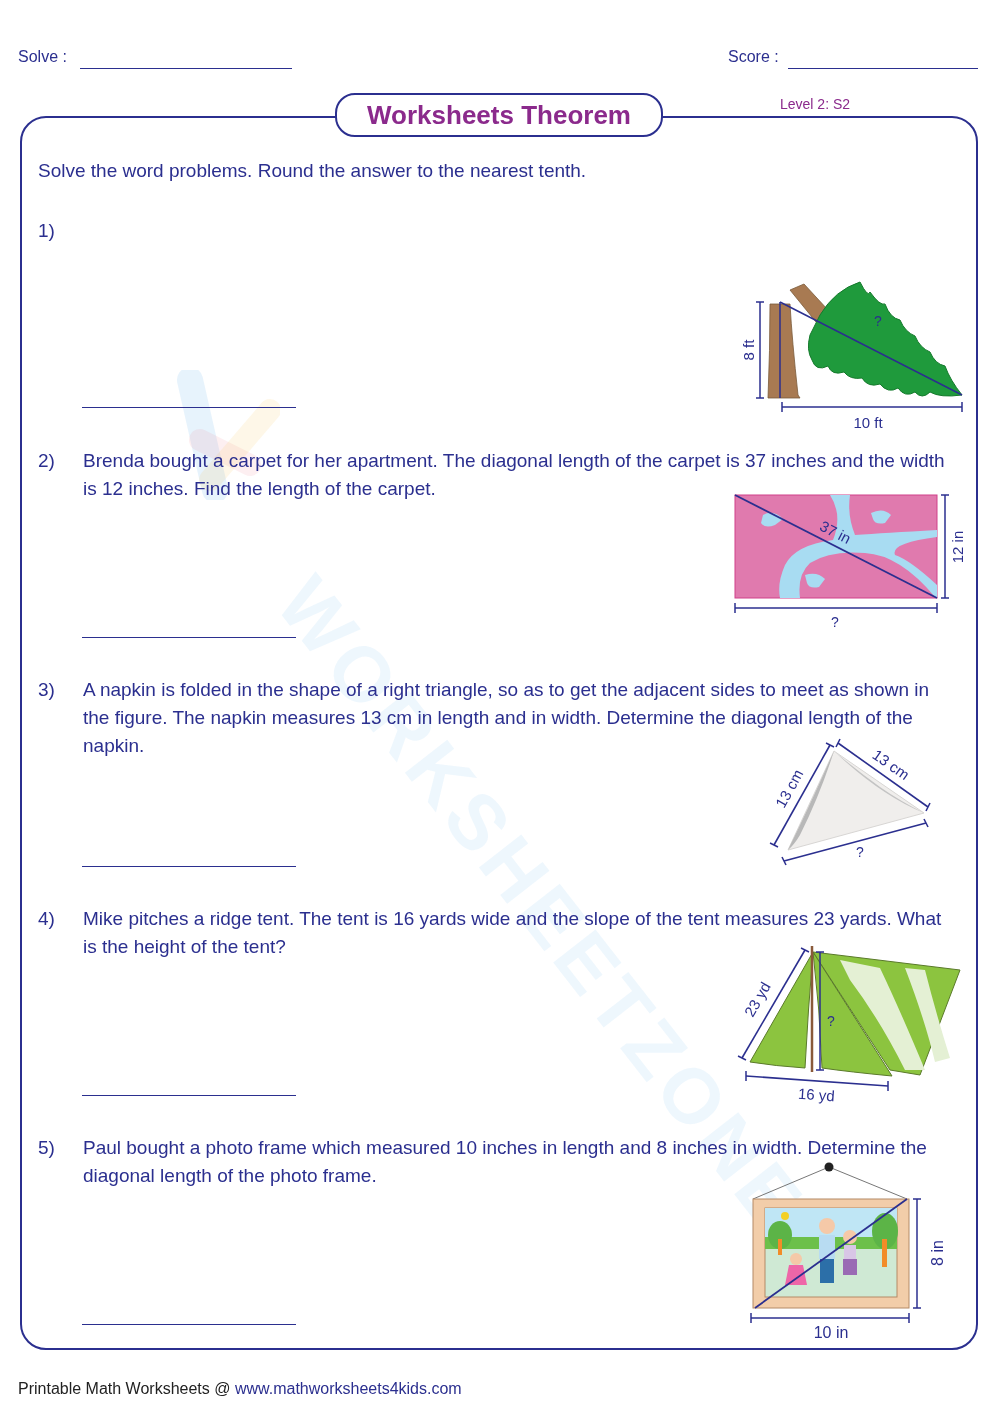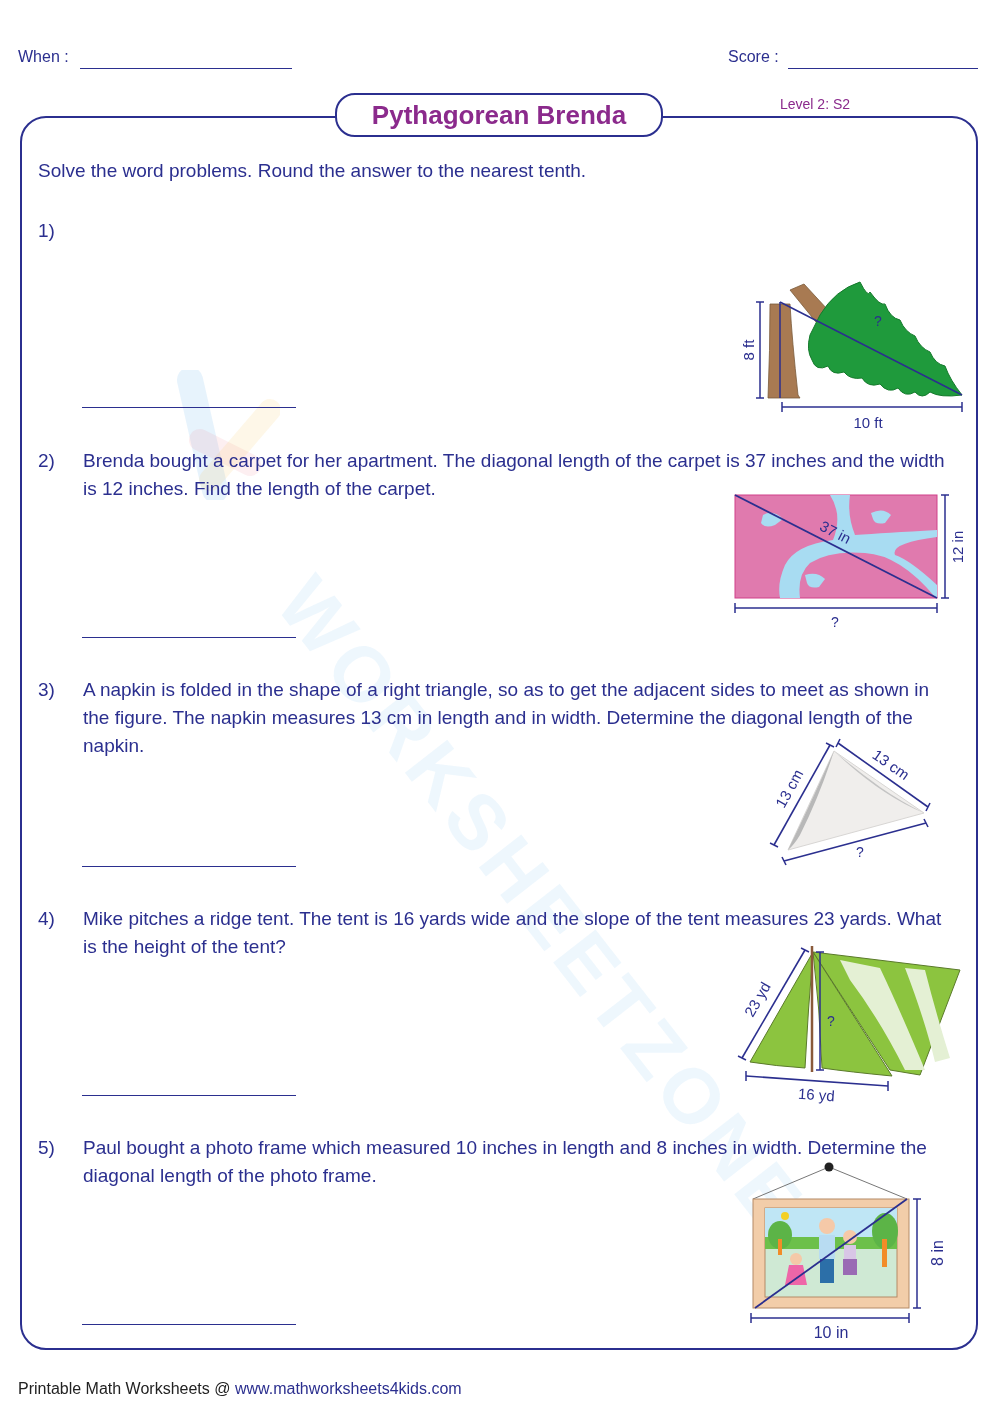--- a/index.html
+++ b/index.html
@@ -32,27 +32,27 @@
                letter-spacing: 6px; color: rgba(120,190,240,0.13); transform: rotate(52deg);
                transform-origin: left top; white-space: nowrap; pointer-events: none; }
   .wm-logo { position: absolute; left: 170px; top: 370px; width: 110px; height: 130px; pointer-events: none; }
 
   .footer { position: absolute; left: 18px; top: 1380px; font-size: 16px; color: #222; }
   .footer .url { color: #2b2f8f; }
 </style>
 </head>
 <body>
 
-<span class="hdr-label" style="left:18px;">When :</span>
+<span class="hdr-label" style="left:18px;">Solve :</span>
 <div class="hdr-line" style="left:80px;width:212px;"></div>
 <span class="hdr-label" style="left:728px;">Score :</span>
 <div class="hdr-line" style="left:788px;width:190px;"></div>
 
 <div class="frame"></div>
-<div class="title-pill">Pythagorean Brenda</div>
+<div class="title-pill">Worksheets Theorem</div>
 <span class="level">Level 2: S2</span>
 
 <svg class="wm-logo" viewBox="0 0 110 130">
   <path d="M20 10 L45 120" stroke="rgba(120,190,240,0.18)" stroke-width="26" stroke-linecap="round"></path>
   <path d="M30 70 L80 95" stroke="rgba(240,120,140,0.12)" stroke-width="22" stroke-linecap="round"></path>
   <path d="M40 110 L100 40" stroke="rgba(250,200,90,0.14)" stroke-width="22" stroke-linecap="round"></path>
 </svg>
 <div class="watermark">WORKSHEETZONE</div>
 
 <div class="instructions">Solve the word problems. Round the answer to the nearest tenth.</div>

